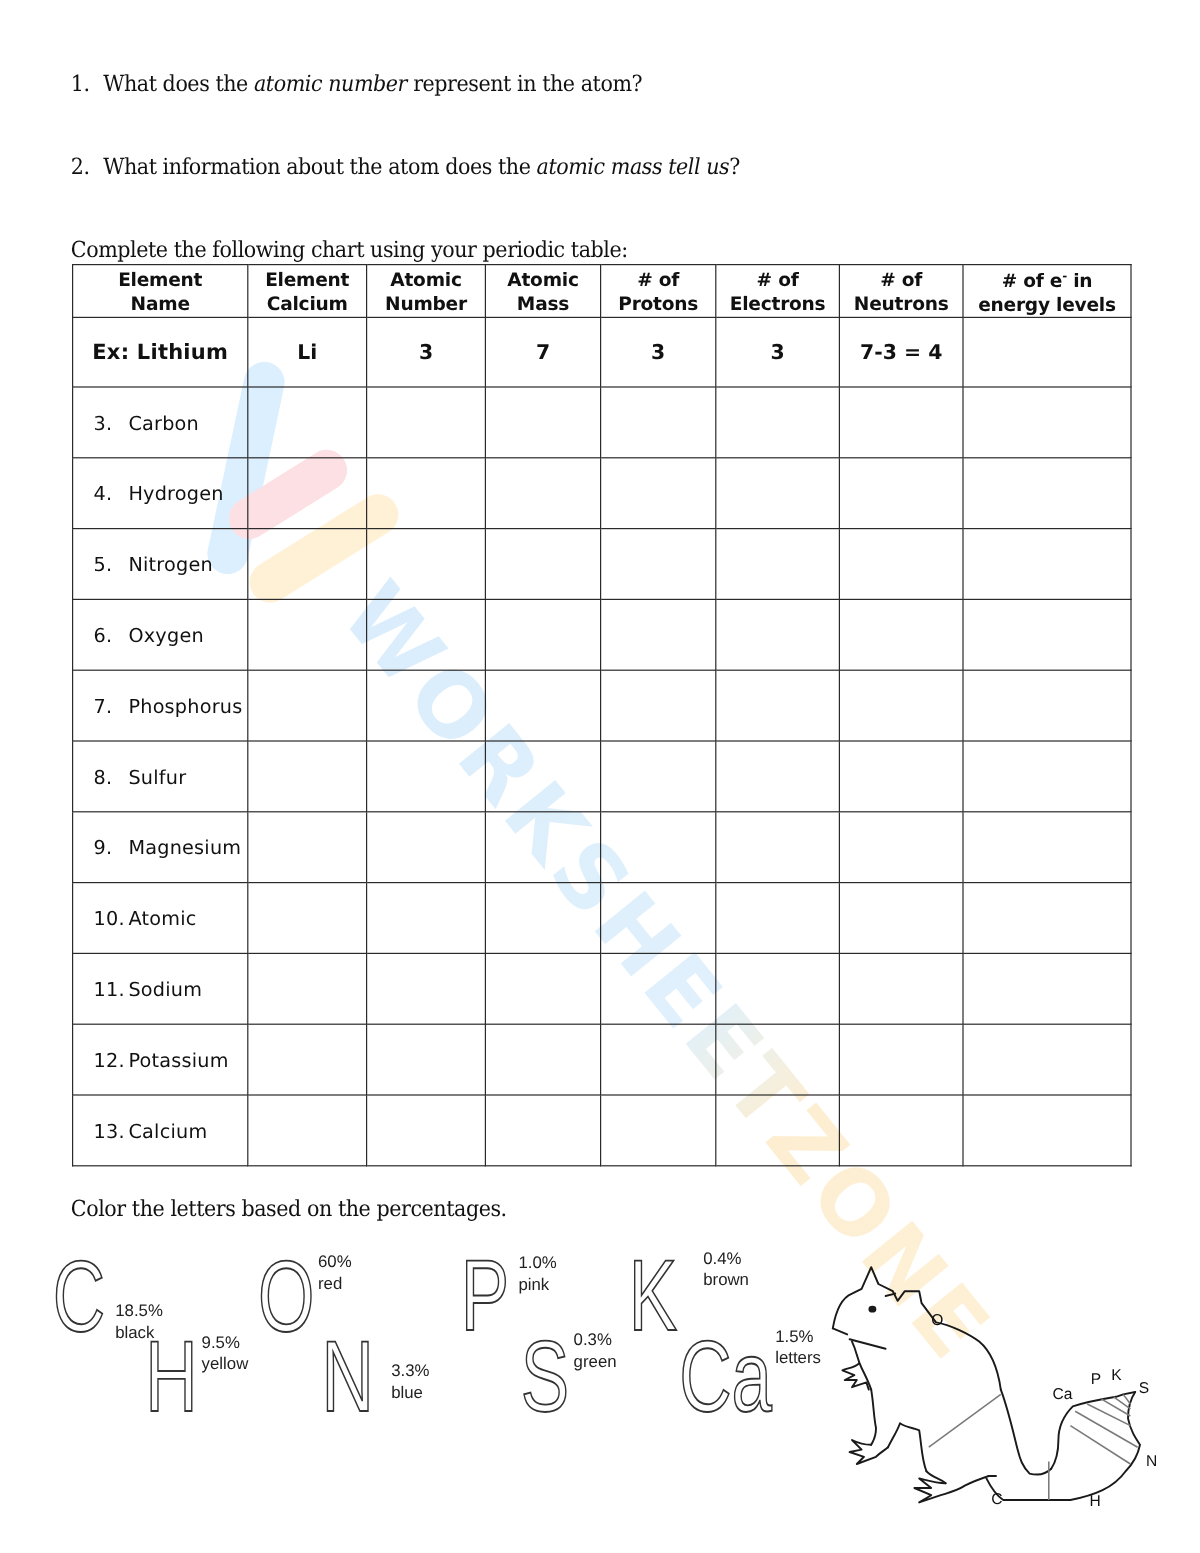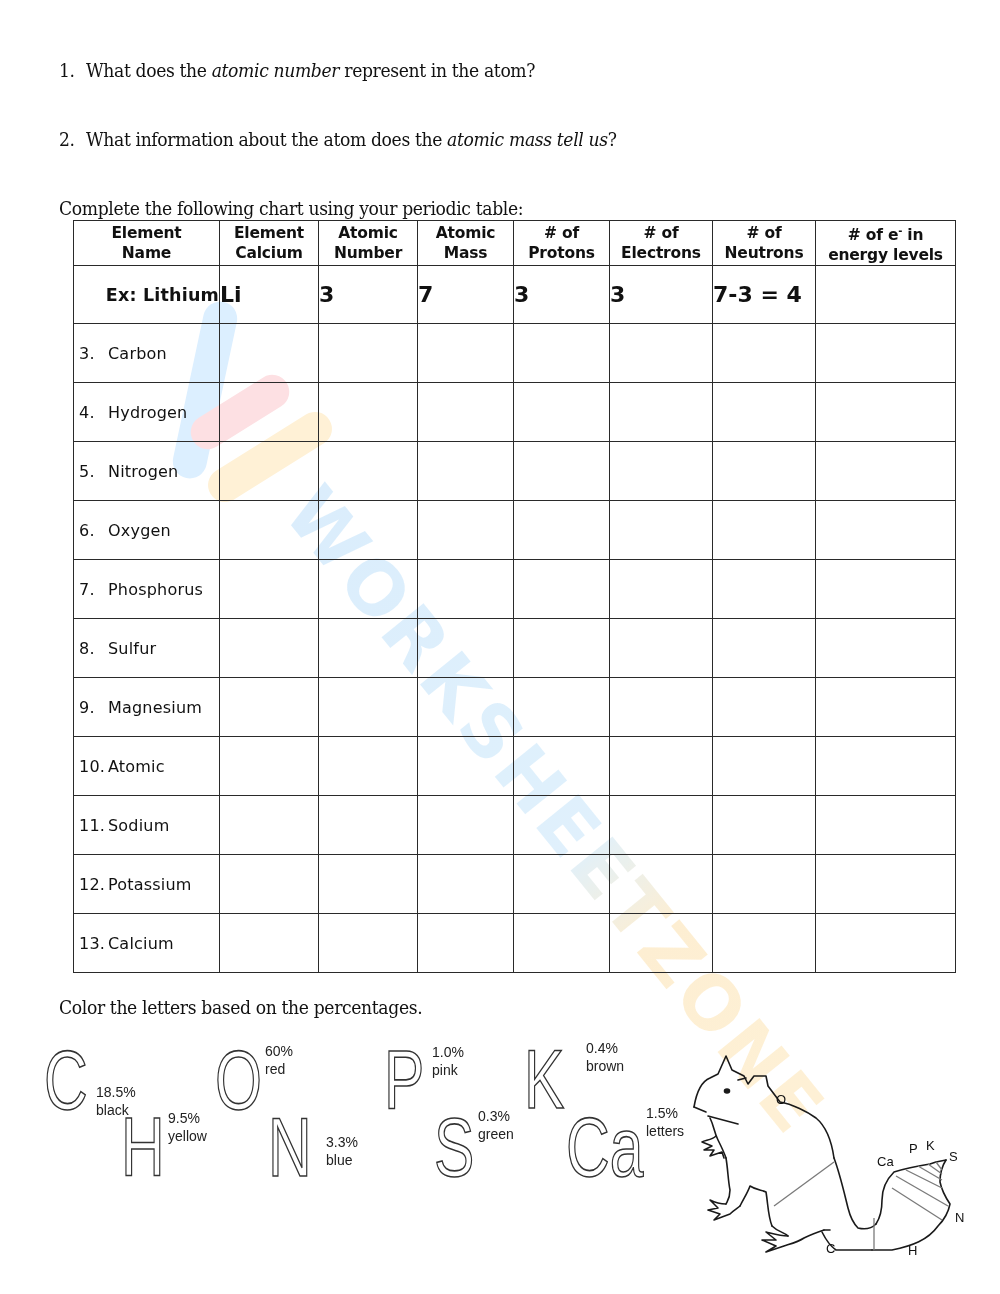--- a/index.html
+++ b/index.html
@@ -8,27 +8,27 @@
   .q .num { display: inline-block; width: 29px; }
   .q em { font-style: italic; }
   .instr { position: absolute; left: 59px; font-size: 18.5px; font-family: "DejaVu Serif", "Liberation Serif", serif; letter-spacing: -0.4px; transform: scaleX(0.93); transform-origin: left center; white-space: nowrap; }
 
   
   .wm { position: absolute; pointer-events: none; z-index: 0; }
   .wm-text { position: absolute; left: 250px; top: 700px; font-family: "DejaVu Sans", sans-serif; font-weight: bold; font-size: 74px; letter-spacing: 4px; transform: rotate(51deg); transform-origin: left top; white-space: nowrap;
     background: linear-gradient(90deg, #cfe8fb 0%, #d6ecfb 55%, #fde9c4 70%, #feecc8 100%); -webkit-background-clip: text; background-clip: text; color: transparent; opacity: 0.75; }
   .wm-bar { position: absolute; border-radius: 18px; }
 
-  table.chart { position: absolute; left: 73px; top: 220px; border-collapse: collapse; z-index: 1; font-family: "DejaVu Sans", "Liberation Sans", sans-serif; table-layout: fixed; }
+  table.chart { position: absolute; left: 60px; top: 220px; border-collapse: collapse; z-index: 1; font-family: "DejaVu Sans", "Liberation Sans", sans-serif; table-layout: fixed; }
   table.chart th, table.chart td { border: 1.5px solid #2a2a2a; padding: 0; }
   table.chart th { height: 42px; font-size: 15.5px; font-weight: bold; line-height: 20px; text-align: center; vertical-align: middle; letter-spacing: -0.2px; }
   table.chart td { height: 58px; }
-  table.chart tr.ex td { height: 57px; font-weight: bold; font-size: 22px; }
-  table.chart td.name { text-align: left; padding-left: 5px; font-size: 16px; font-weight: normal; letter-spacing: 0.2px; }
-  table.chart tr.ex td.name { text-align: right; padding-left: 0; font-weight: bold; font-size: 17.5px; }
+  table.chart tr.ex td { height: 57px; text-align: center; font-weight: bold; font-size: 17px; }
+  table.chart td.name { text-align: left; padding-left: 17px; font-size: 16px; font-weight: normal; letter-spacing: 0.2px; }
+  table.chart tr.ex td.name { text-align: center; padding-left: 0; font-weight: bold; font-size: 17.5px; }
   table.chart td.neu { font-weight: normal; }
   table.chart td.neu b { font-weight: bold; }
   sup.minus { font-size: 10px; vertical-align: 6px; }
 
   
   .big-letter { position: absolute; font-family: "Liberation Sans", "DejaVu Sans", sans-serif; font-size: 84px; line-height: 1; color: #fff; -webkit-text-stroke: 1.6px #333; transform: scaleX(0.72); transform-origin: left top; z-index: 1; }
   .pct { position: absolute; font-family: "Liberation Sans", "DejaVu Sans", sans-serif; font-size: 14px; line-height: 18px; color: #222; z-index: 1; white-space: nowrap; }
   .pct span { display: block; }
   svg.squirrel { position: absolute; left: 680px; top: 1040px; z-index: 1; }
   .sq-label { position: absolute; font-family: "Liberation Sans", "DejaVu Sans", sans-serif; font-size: 13px; color: #111; z-index: 1; }

